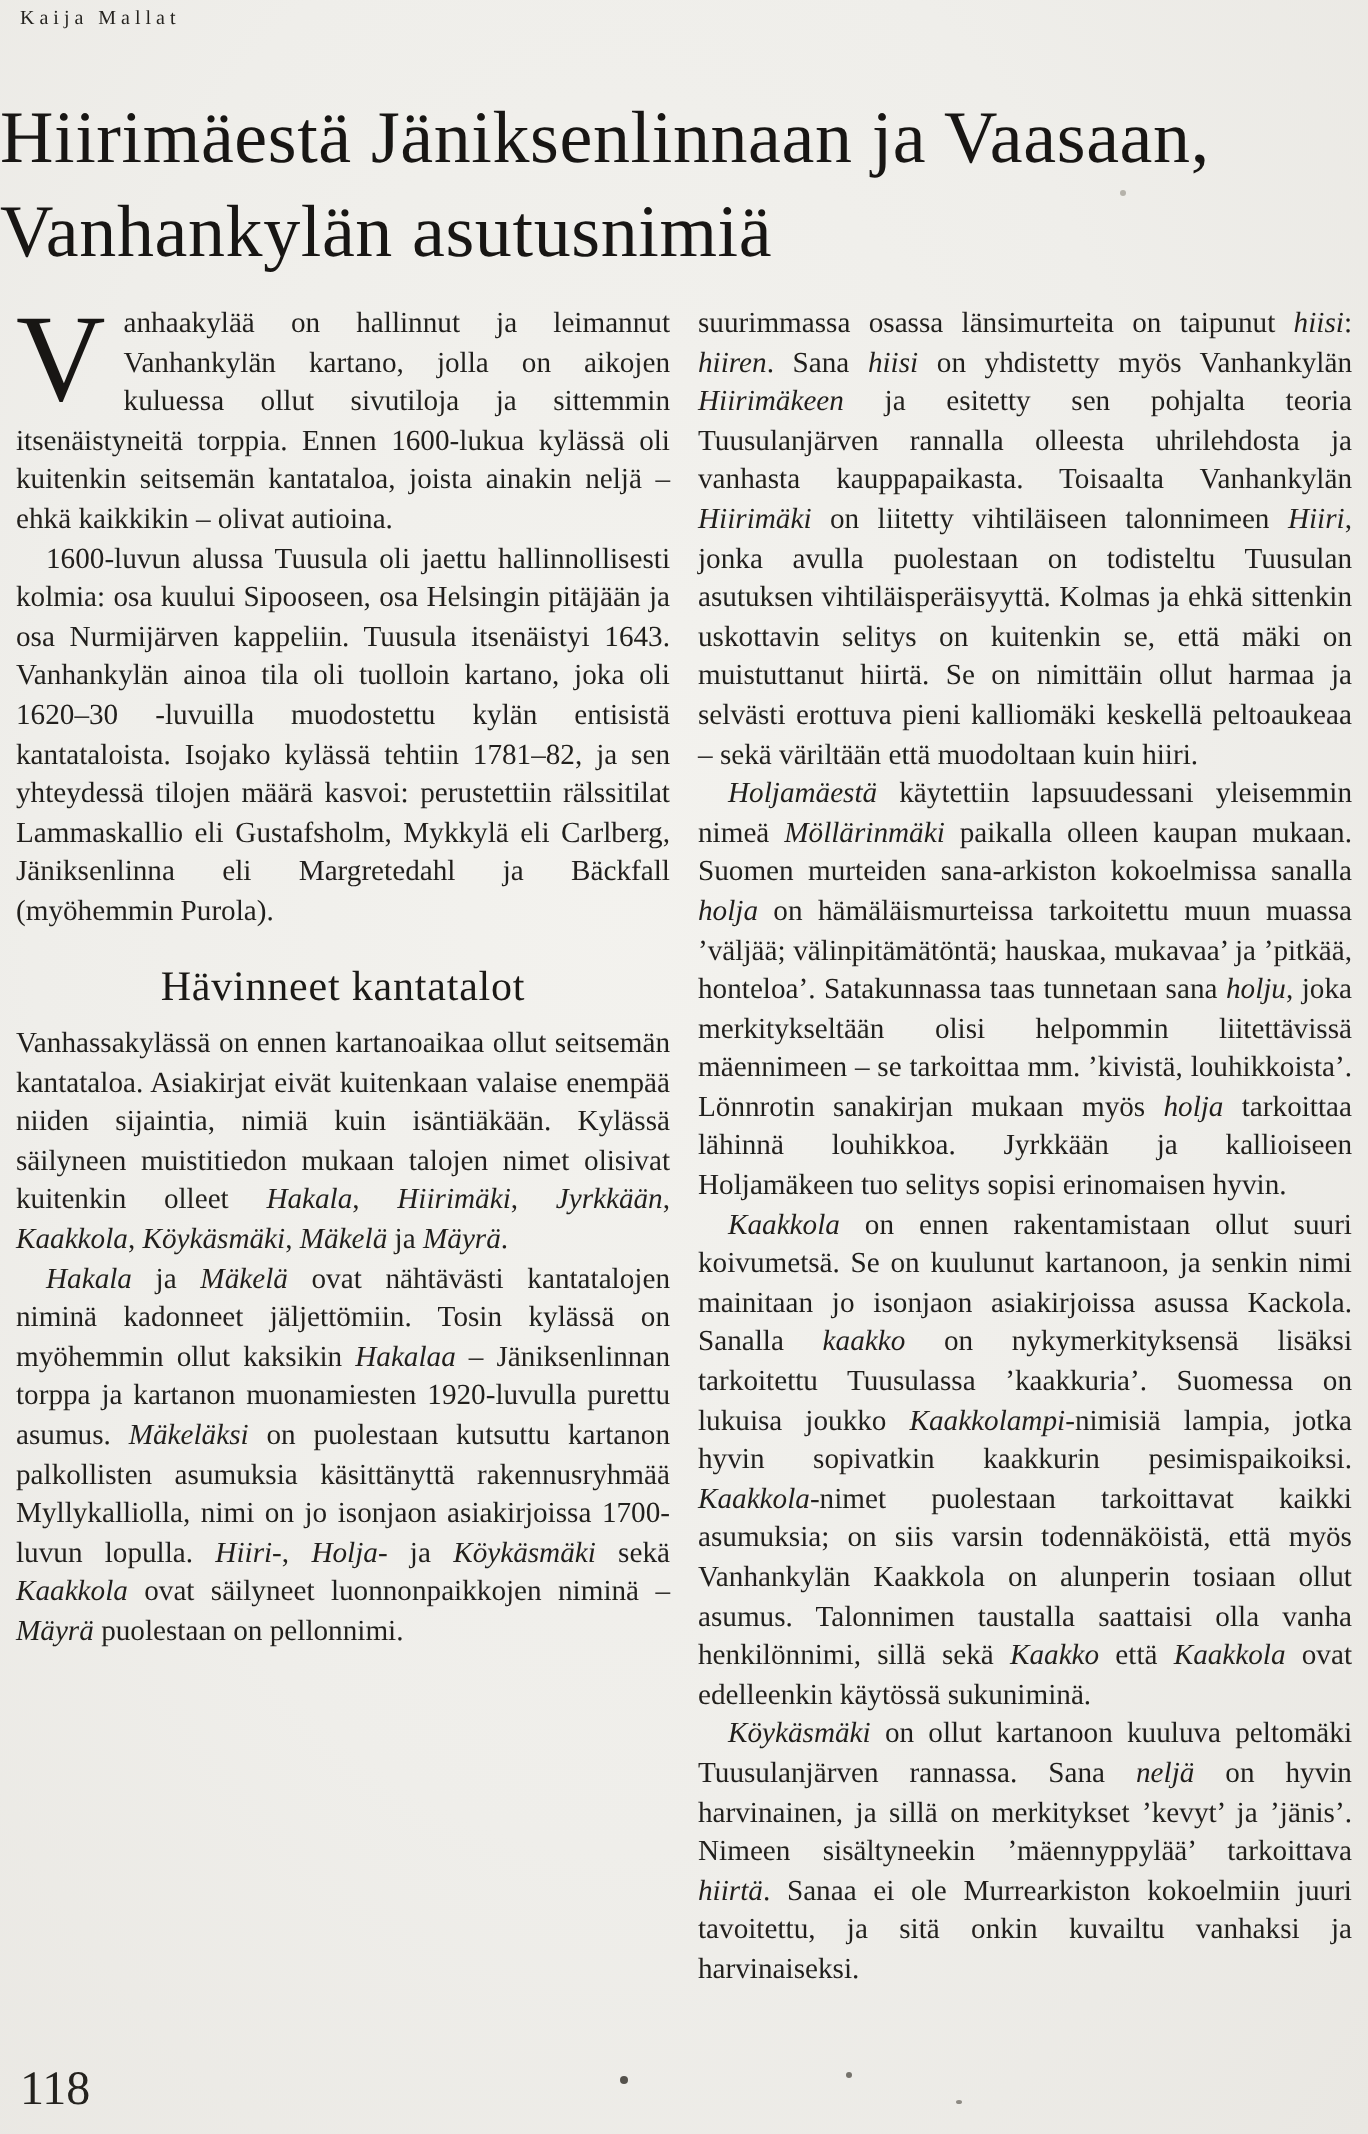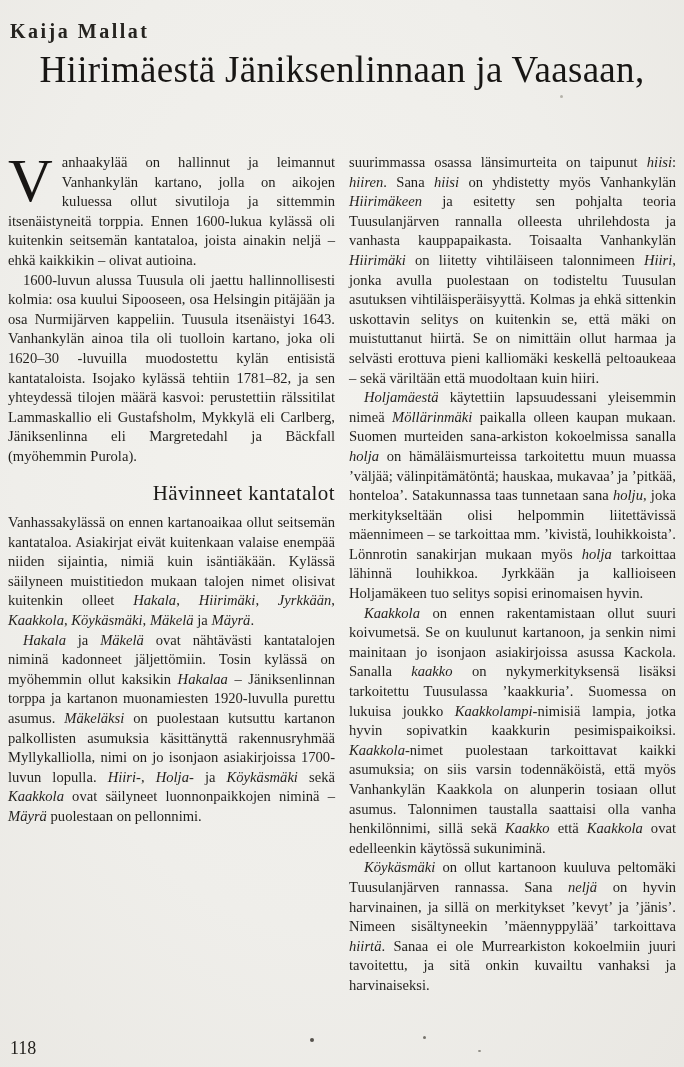--- a/index.html
+++ b/index.html
@@ -11,30 +11,29 @@
   }
   .page {
     position: relative;
     width: 684px; height: 1067px;
     background: radial-gradient(ellipse at 45% 40%, #f3f2ee 0%, #efeeea 55%, #e9e7e2 100%);
     color: #1f1d1a;
     box-sizing: border-box;
   }
   .author {
     position: absolute;
-    top: 20px; left: 10px;
-    font-size: 20px;
-    font-weight: bold;
+    top: 4px; left: 10px;
+    font-size: 10px;
+    font-weight: normal;
     letter-spacing: 2.5px;
     color: #262420;
   }
   .title-block {
     position: absolute;
     top: 46px; left: 0; right: 0;
-    text-align: center;
   }
   .title-line {
     font-size: 37px;
     line-height: 47px;
     font-weight: normal;
     color: #181614;
     margin: 0;
     letter-spacing: 0.3px;
   }
   .columns {
@@ -60,26 +59,26 @@
     padding-right: 9px;
     padding-top: 2px;
     color: #181614;
   }
   .subheading {
     font-size: 21px;
     font-weight: normal;
     letter-spacing: 0.4px;
     color: #1b1916;
     margin: 17px 0 10px 0;
-    text-align: right;
+    text-align: center;
   }
   .page-number {
     position: absolute;
     left: 10px; bottom: 8px;
-    font-size: 18px;
+    font-size: 24px;
     color: #24221e;
   }
   .speck {
     position: absolute;
     background: #8d8a83;
     border-radius: 50%;
   }
   .speck.s1 { left: 310px; top: 1038px; width: 4px; height: 4px; background:#55524c; }
   .speck.s2 { left: 423px; top: 1036px; width: 3px; height: 3px; background:#75726b; }
   .speck.s3 { left: 478px; top: 1050px; width: 3px; height: 2px; }
@@ -87,20 +86,21 @@
   i { font-style: italic; font-family: Liberation Serif, serif; }
 </style>
 </head>
 <body>
 
 <div class="page">
   <div class="author">Kaija Mallat</div>
 
   <div class="title-block">
     <div class="title-line">Hiirimäestä Jäniksenlinnaan ja Vaasaan,</div>
+    <div class="title-line">Vanhankylän asutusnimiä</div>
   </div>
 
   <div class="columns">
     <div class="col" id="left-col">
         <p class=""><span class="drop-cap">V</span>anhaakylää on hallinnut ja leimannut Vanhankylän kartano, jolla on aikojen kuluessa ollut sivutiloja ja sittemmin itsenäistyneitä torppia. Ennen 1600-lukua kylässä oli kuitenkin seitsemän kantataloa, joista ainakin neljä – ehkä kaikkikin – olivat autioina.</p>
         <p class="indent">1600-luvun alussa Tuusula oli jaettu hallinnollisesti kolmia: osa kuului Sipooseen, osa Helsingin pitäjään ja osa Nurmijärven kappeliin. Tuusula itsenäistyi 1643. Vanhankylän ainoa tila oli tuolloin kartano, joka oli 1620–30 -luvuilla muodostettu kylän entisistä kantataloista. Isojako kylässä tehtiin 1781–82, ja sen yhteydessä tilojen määrä kasvoi: perustettiin rälssitilat Lammaskallio eli Gustafsholm, Mykkylä eli Carlberg, Jäniksenlinna eli Margretedahl ja Bäckfall (myöhemmin Purola).</p>
         <h2 class="subheading">Hävinneet kantatalot</h2>
         <p class="">Vanhassakylässä on ennen kartanoaikaa ollut seitsemän kantataloa. Asiakirjat eivät kuitenkaan valaise enempää niiden sijaintia, nimiä kuin isäntiäkään. Kylässä säilyneen muistitiedon mukaan talojen nimet olisivat kuitenkin olleet <i>Hakala</i>, <i>Hiirimäki</i>, <i>Jyrkkään</i>, <i>Kaakkola</i>, <i>Köykäsmäki</i>, <i>Mäkelä</i> ja <i>Mäyrä</i>.</p>
         <p class="indent"><i>Hakala</i> ja <i>Mäkelä</i> ovat nähtävästi kantatalojen niminä kadonneet jäljettömiin. Tosin kylässä on myöhemmin ollut kaksikin <i>Hakalaa</i> – Jäniksenlinnan torppa ja kartanon muonamiesten 1920-luvulla purettu asumus. <i>Mäkeläksi</i> on puolestaan kutsuttu kartanon palkollisten asumuksia käsittänyttä rakennusryhmää Myllykalliolla, nimi on jo isonjaon asiakirjoissa 1700-luvun lopulla. <i>Hiiri-</i>, <i>Holja-</i> ja <i>Köykäsmäki</i> sekä <i>Kaakkola</i> ovat säilyneet luonnonpaikkojen niminä – <i>Mäyrä</i> puolestaan on pellonnimi.</p>
       </div>

